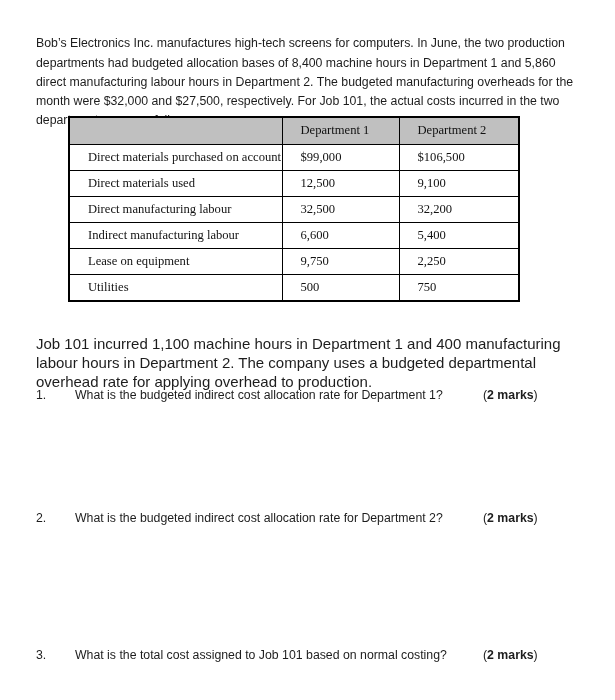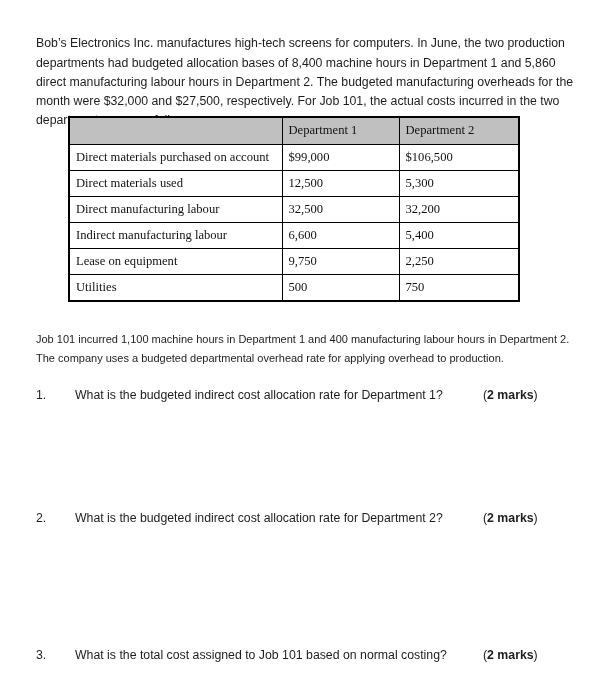--- a/index.html
+++ b/index.html
@@ -46,21 +46,21 @@
     border-collapse: collapse;
     width: 450px;
     font-family: "Liberation Serif", serif;
     font-size: 12.6px;
     color: #111111;
     border: 2px solid #000000;
     table-layout: fixed;
   }
   table.costs td, table.costs th {
     border: 1px solid #000000;
-    padding: 3px 6px 4px 6px;
+    padding: 3px 6px 4px 18px;
     text-align: left;
     font-weight: normal;
     vertical-align: middle;
     height: 18px;
     overflow: hidden;
     white-space: nowrap;
   }
   table.costs thead th {
     background: #c0c0c0;
     height: 19px;
@@ -68,21 +68,21 @@
   col.c-label { width: 213px; }
   col.c-d1 { width: 117px; }
   col.c-d2 { width: 120px; }
 
   
   .job-para {
     position: absolute;
     left: 36px;
     top: 319px;
     width: 548px;
-    font-size: 11px;
+    font-size: 15px;
     line-height: 19.2px;
     color: #1d1d1d;
   }
 
   
   .question {
     position: absolute;
     left: 36px;
     width: 552px;
     font-size: 12.3px;
@@ -137,21 +137,21 @@
       </thead>
       <tbody>
         <tr>
           <td>Direct materials purchased on account</td>
           <td>$99,000</td>
           <td>$106,500</td>
         </tr>
         <tr>
           <td>Direct materials used</td>
           <td>12,500</td>
-          <td>5,300</td>
+          <td>9,100</td>
         </tr>
         <tr>
           <td>Direct manufacturing labour</td>
           <td>32,500</td>
           <td>32,200</td>
         </tr>
         <tr>
           <td>Indirect manufacturing labour</td>
           <td>6,600</td>
           <td>5,400</td>

